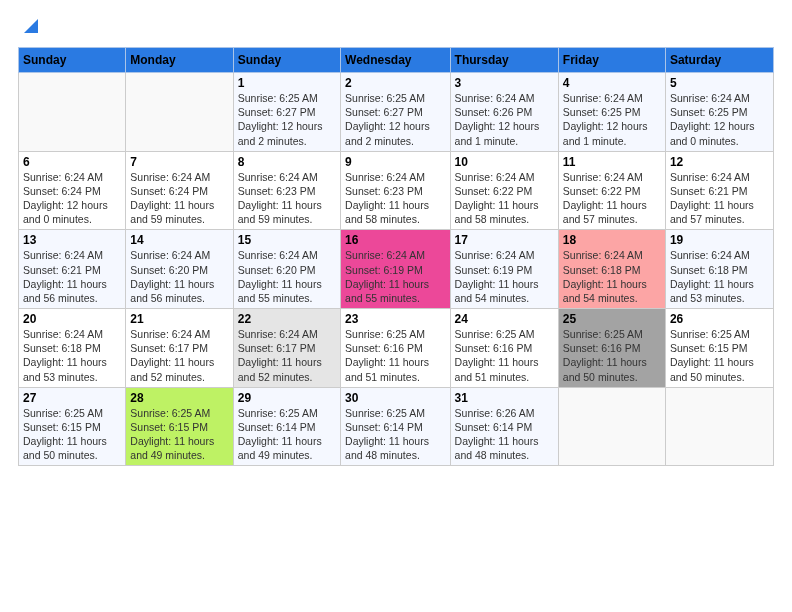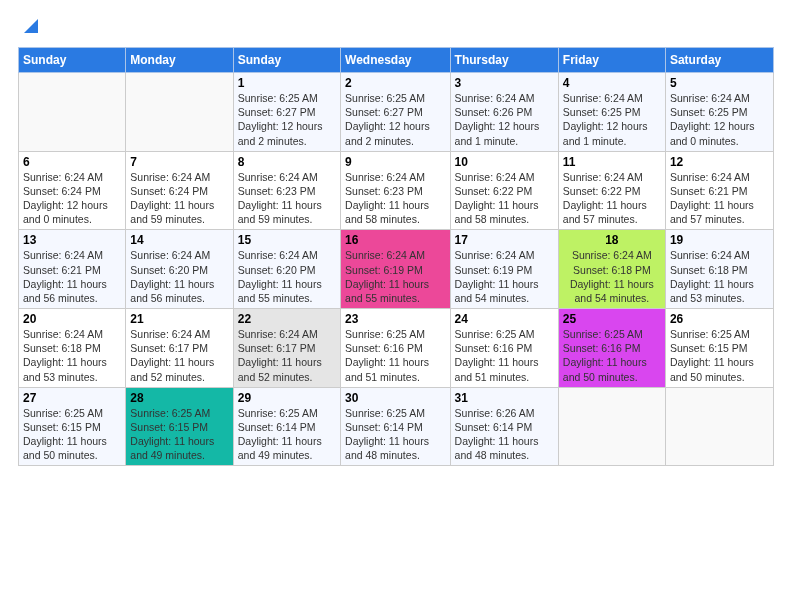--- a/index.html
+++ b/index.html
@@ -52,21 +52,21 @@
       color: #555;
       font-weight: normal;
     }
     .calendar {
       width: 100%;
       border-collapse: collapse;
       font-size: 11px;
     }
     .calendar thead tr th {
       background: #2a7ae2;
-      color: #ffffff;
+      color: #000000;
       font-weight: bold;
       font-size: 12px;
       padding: 5px 4px;
       text-align: left;
       border: 1px solid #aac4e8;
     }
     .calendar tbody tr td {
       border: 1px solid #ccc;
       vertical-align: top;
       padding: 3px 4px;
@@ -234,21 +234,21 @@
             <div class="day-detail" style="white-space: pre-line;">Sunrise: 6:24 AM
 Sunset: 6:19 PM
 Daylight: 11 hours and 55 minutes.</div>
           </td>
           <td style="background: rgb(245, 248, 255);">
             <span class="day-number">17</span>
             <div class="day-detail" style="white-space: pre-line;">Sunrise: 6:24 AM
 Sunset: 6:19 PM
 Daylight: 11 hours and 54 minutes.</div>
           </td>
-          <td style="background: #bef264; text-align: center;">
+          <td style="background: #fca5a5;">
             <span class="day-number">18</span>
             <div class="day-detail" style="white-space: pre-line;">Sunrise: 6:24 AM
 Sunset: 6:18 PM
 Daylight: 11 hours and 54 minutes.</div>
           </td>
           <td style="background: rgb(245, 248, 255);">
             <span class="day-number">19</span>
             <div class="day-detail" style="white-space: pre-line;">Sunrise: 6:24 AM
 Sunset: 6:18 PM
 Daylight: 11 hours and 53 minutes.</div>
@@ -278,41 +278,41 @@
             <div class="day-detail" style="white-space: pre-line;">Sunrise: 6:25 AM
 Sunset: 6:16 PM
 Daylight: 11 hours and 51 minutes.</div>
           </td>
           <td style="background: rgb(255, 255, 255);">
             <span class="day-number">24</span>
             <div class="day-detail" style="white-space: pre-line;">Sunrise: 6:25 AM
 Sunset: 6:16 PM
 Daylight: 11 hours and 51 minutes.</div>
           </td>
-          <td style="background: #d946ef; margin-top: 42px;">
+          <td style="background: #a3a3a3; margin-top: 42px;">
             <span class="day-number">25</span>
             <div class="day-detail" style="white-space: pre-line;">Sunrise: 6:25 AM
 Sunset: 6:16 PM
 Daylight: 11 hours and 50 minutes.</div>
           </td>
           <td style="background: rgb(255, 255, 255); margin-top: 16px;">
             <span class="day-number">26</span>
             <div class="day-detail" style="white-space: pre-line;">Sunrise: 6:25 AM
 Sunset: 6:15 PM
 Daylight: 11 hours and 50 minutes.</div>
           </td>
         </tr>
         <tr>
           <td style="background: rgb(245, 248, 255);">
             <span class="day-number">27</span>
             <div class="day-detail" style="white-space: pre-line;">Sunrise: 6:25 AM
 Sunset: 6:15 PM
 Daylight: 11 hours and 50 minutes.</div>
           </td>
-          <td style="background: #14b8a6;">
+          <td style="background: #bef264;">
             <span class="day-number">28</span>
             <div class="day-detail" style="white-space: pre-line;">Sunrise: 6:25 AM
 Sunset: 6:15 PM
 Daylight: 11 hours and 49 minutes.</div>
           </td>
           <td style="background: rgb(245, 248, 255);">
             <span class="day-number">29</span>
             <div class="day-detail" style="white-space: pre-line;">Sunrise: 6:25 AM
 Sunset: 6:14 PM
 Daylight: 11 hours and 49 minutes.</div>

